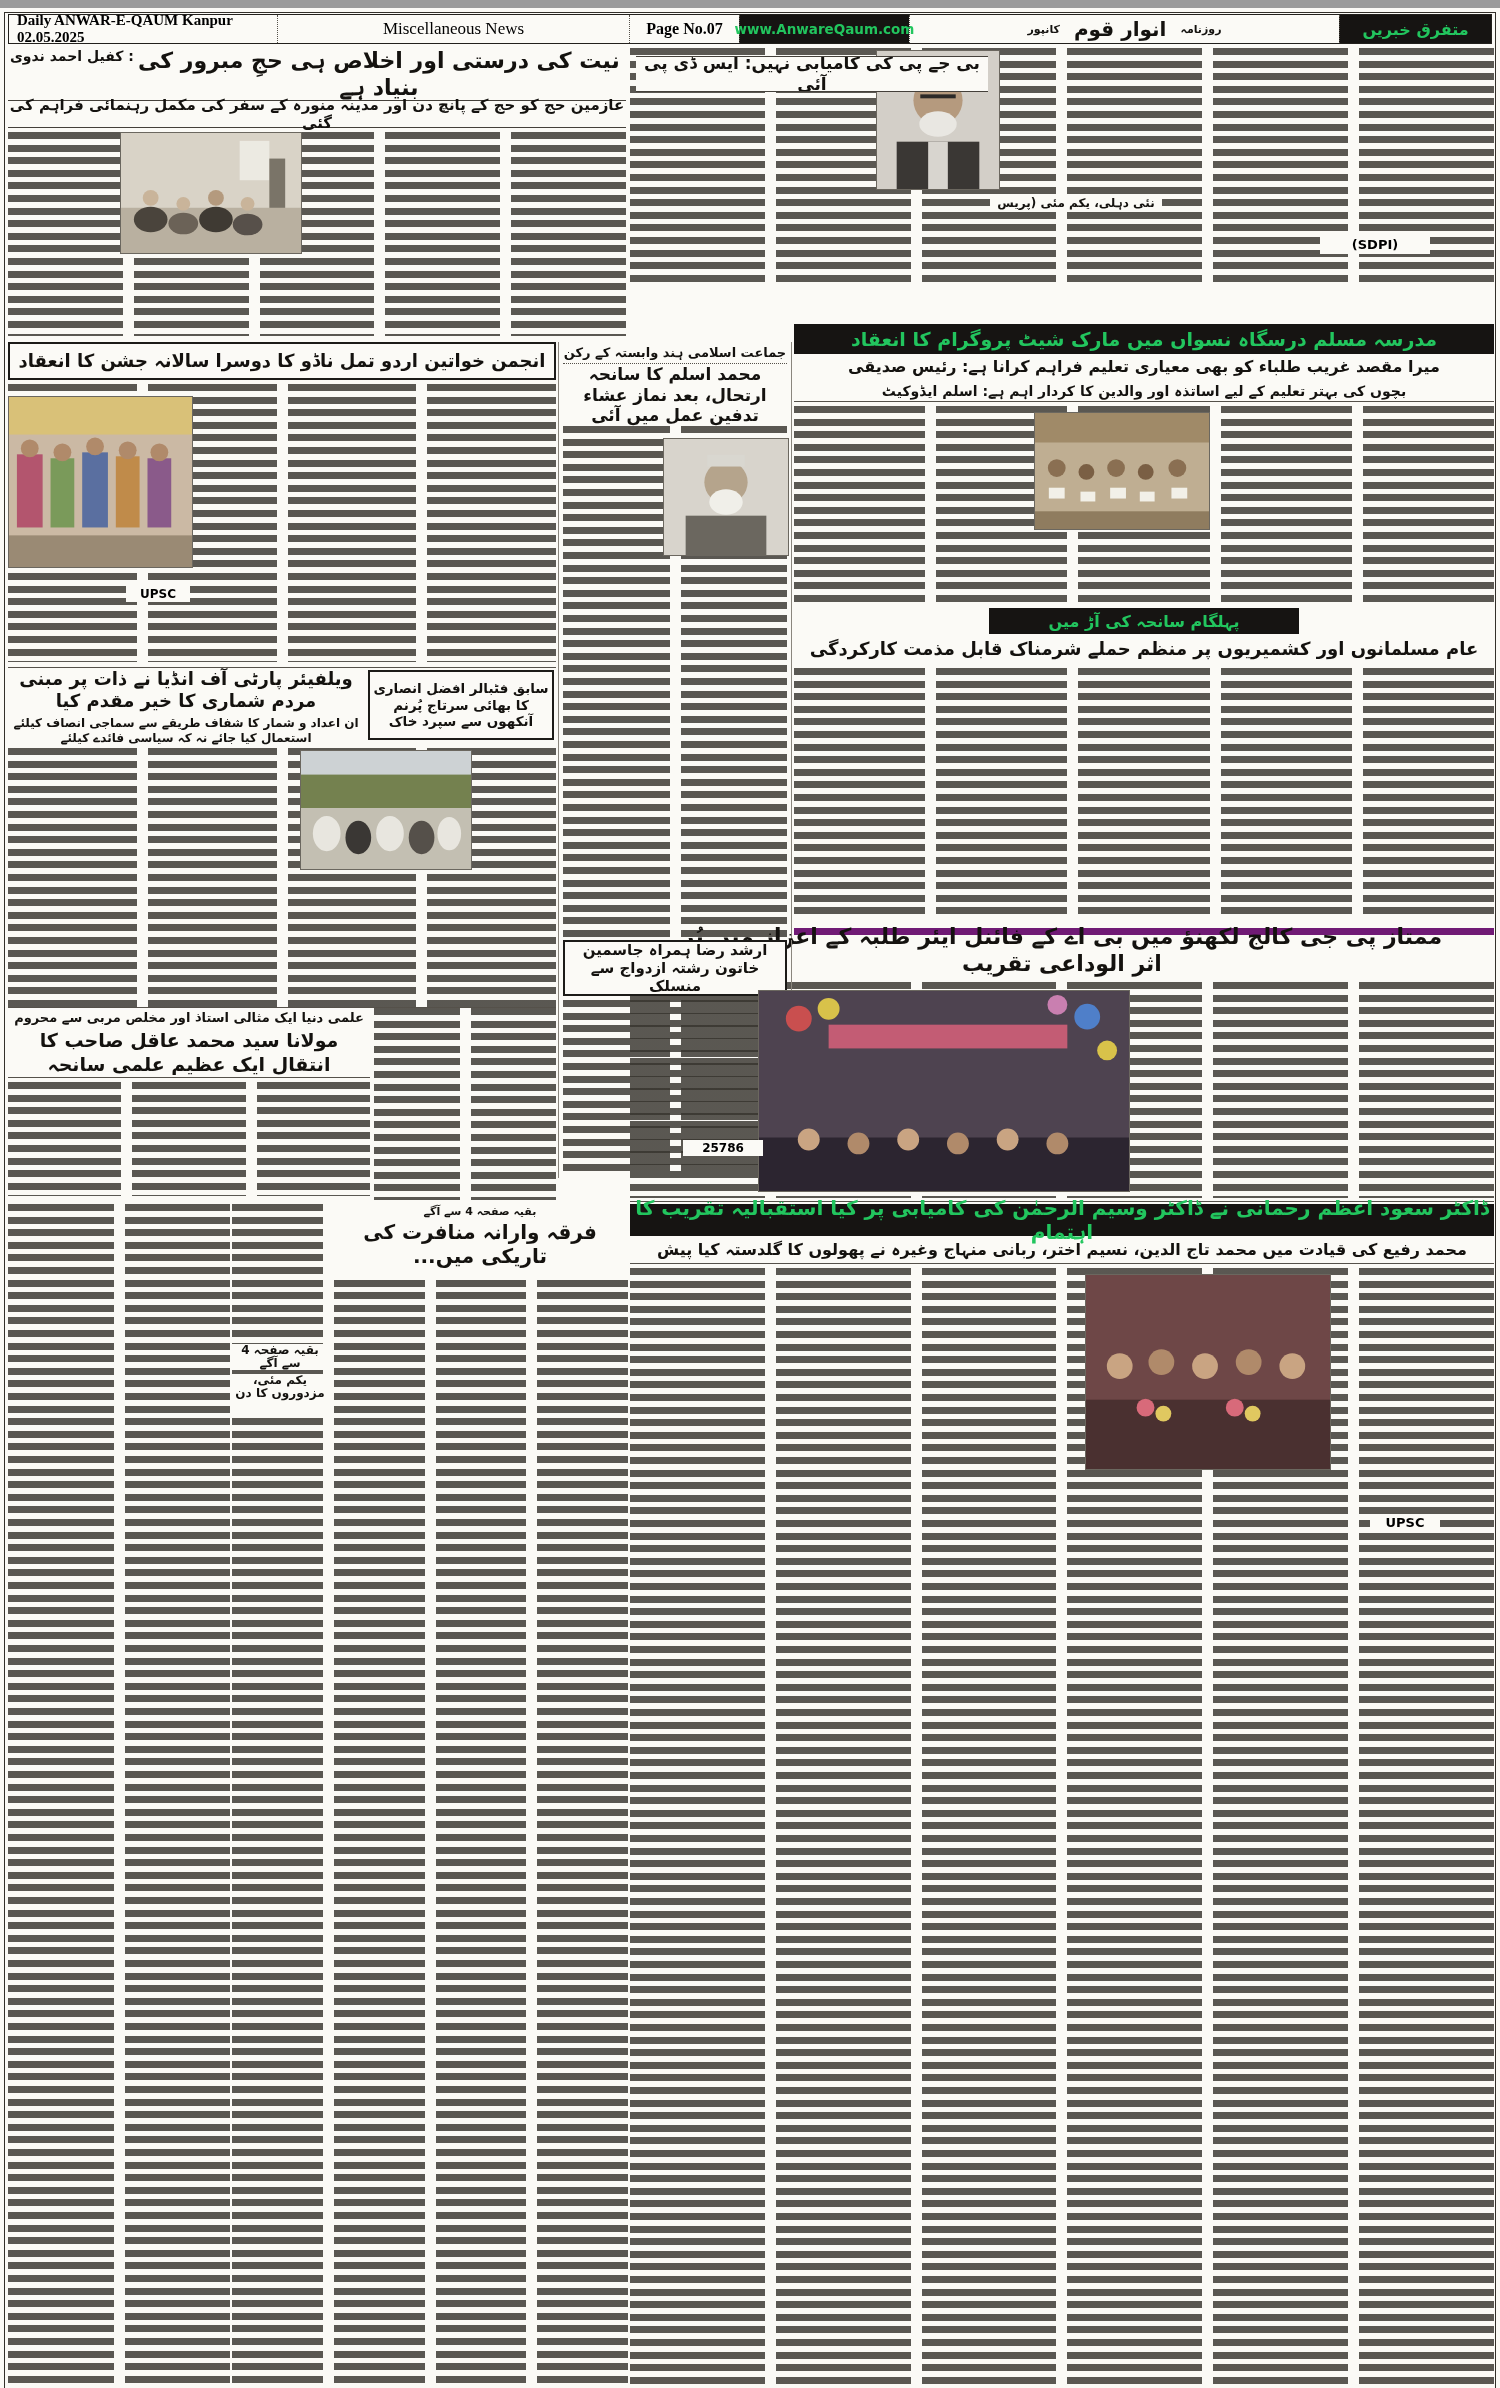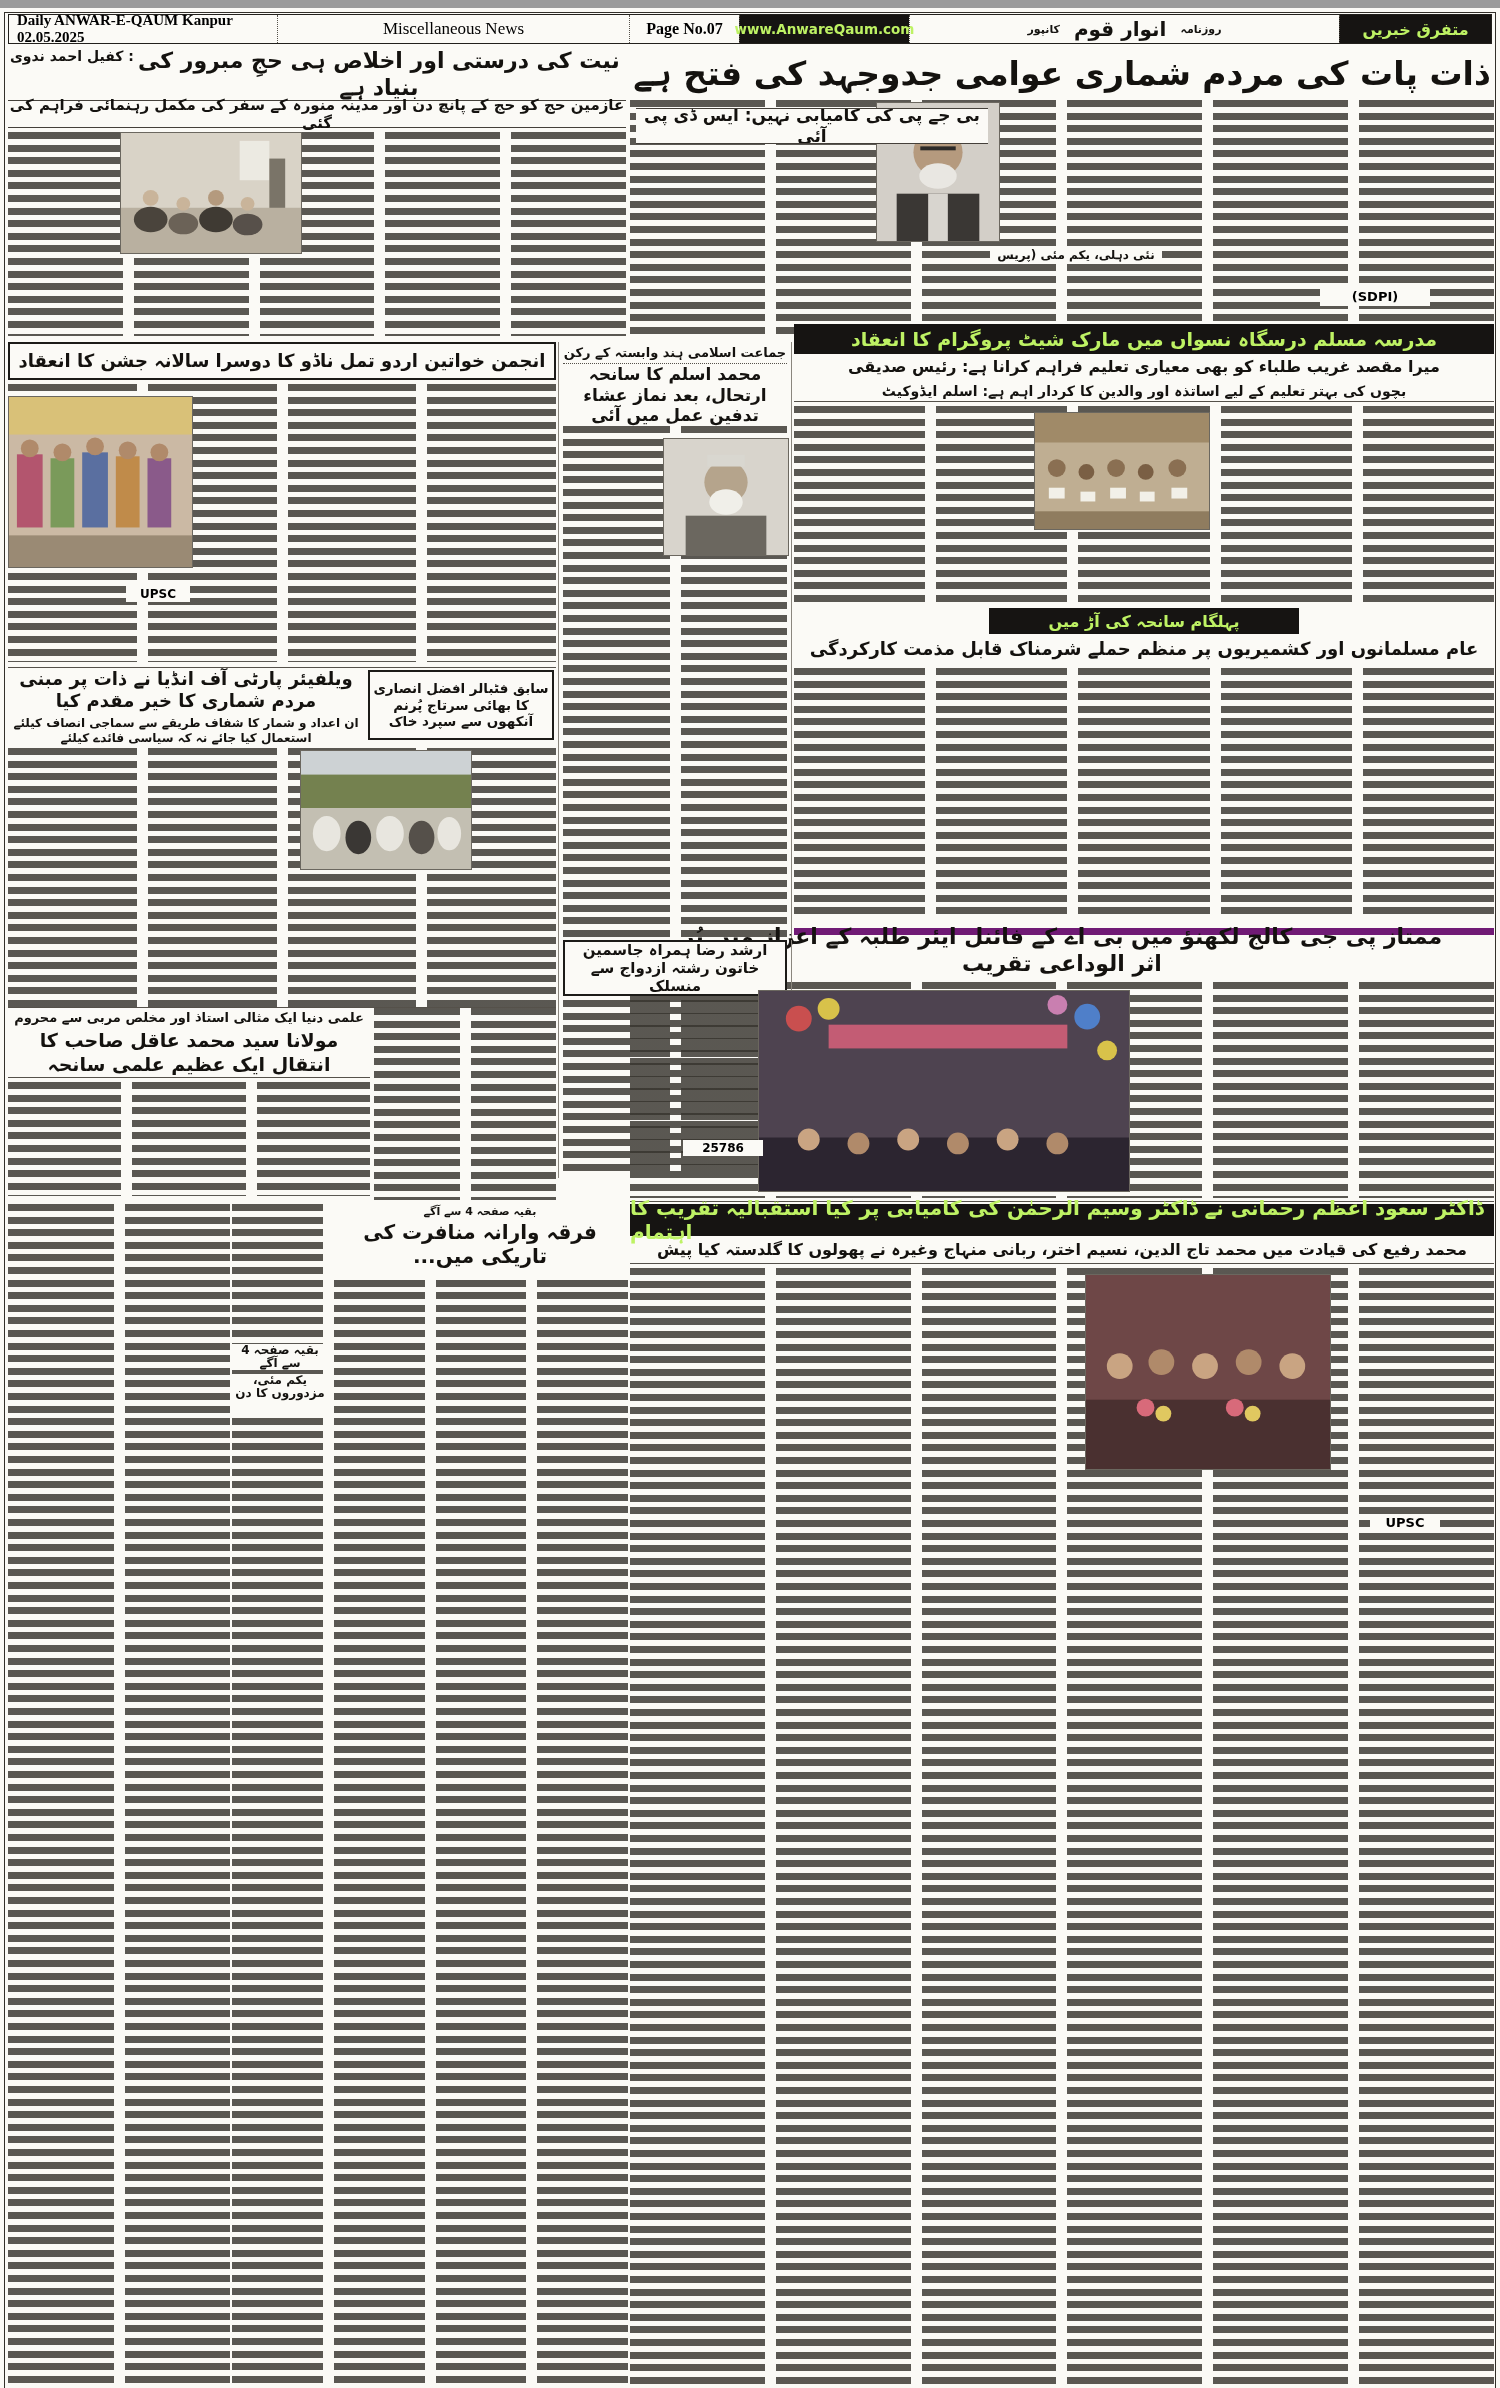--- a/index.html
+++ b/index.html
@@ -2,21 +2,21 @@
 <html><head>
 <meta charset="utf-8">
 <style>
   *{margin:0;padding:0;box-sizing:border-box}
   html,body{background:#9b9b9b}
   #page{position:relative;width:1500px;height:2388px;margin:8px auto;background:#fbfaf6;font-family:"DejaVu Sans",sans-serif;overflow:hidden}
   .frame{position:absolute;inset:4px;border:1.5px solid #33302a;pointer-events:none;z-index:9}
   .sec{position:absolute}
   .u{direction:rtl;color:#14120f;font-family:"DejaVu Sans",sans-serif}
   .hl{font-weight:bold;text-align:center;line-height:1.22;color:#14120f}
-  .bar{background:#161412;color:#bef264;font-weight:bold;text-align:left;display:flex;align-items:center;justify-content:center}
+  .bar{background:#161412;color:#22c55e;font-weight:bold;text-align:center;display:flex;align-items:center;justify-content:center}
   .body{position:relative}
   .cols{display:flex;gap:11px;height:100%}
   .col{flex:1}
   .lines{background-image:repeating-linear-gradient(to bottom,#37342e 0 7px,rgba(0,0,0,0) 7px 12.6px);opacity:.82}
   .photo{position:absolute;border:1px solid #6b675f;overflow:hidden;background:#cfcbc2;z-index:3}
   .photo svg{display:block;width:100%;height:100%}
   .ov{position:absolute;background:#fbfaf6;z-index:4;overflow:hidden}
   .serif{font-family:"Liberation Serif",serif}
   .boxed{border:2px solid #1c1b18;background:#fbfaf6}
   .tiny{font-size:11px;font-weight:bold;text-align:center}
@@ -70,21 +70,20 @@
           <circle cx="96" cy="66" r="8" fill="#b49a7e"></circle>
             <ellipse cx="96" cy="88" rx="17" ry="13" fill="#3f3a33"></ellipse>
           <circle cx="128" cy="72" r="7" fill="#c9b49a"></circle>
             <ellipse cx="128" cy="93" rx="15" ry="11" fill="#57504a"></ellipse>
         </svg>
       </div>
     </div>
   </div>
 
   <div class="sec" style="left:630px;top:40px;width:864px;height:290px">
-    <div class="u hl" dir="rtl" style="font-size:33px;height:52px;display:flex;align-items:center;justify-content:center">ذات پات کی مردم شماری عوامی جدوجہد کی فتح ہے</div>
     <div class="body" style="height:238px">
       <div class="cols">
           <div class="col lines"></div>
           <div class="col lines"></div>
           <div class="col lines"></div>
           <div class="col lines"></div>
           <div class="col lines"></div>
           <div class="col lines"></div>
         </div>
       <div class="ov u hl" dir="rtl" style="left:6px;top:8px;width:352px;height:36px;font-size:17px;display:flex;align-items:center;justify-content:center;border-top:1px solid #44403a;border-bottom:1px solid #44403a">بی جے پی کی کامیابی نہیں: ایس ڈی پی آئی</div>

